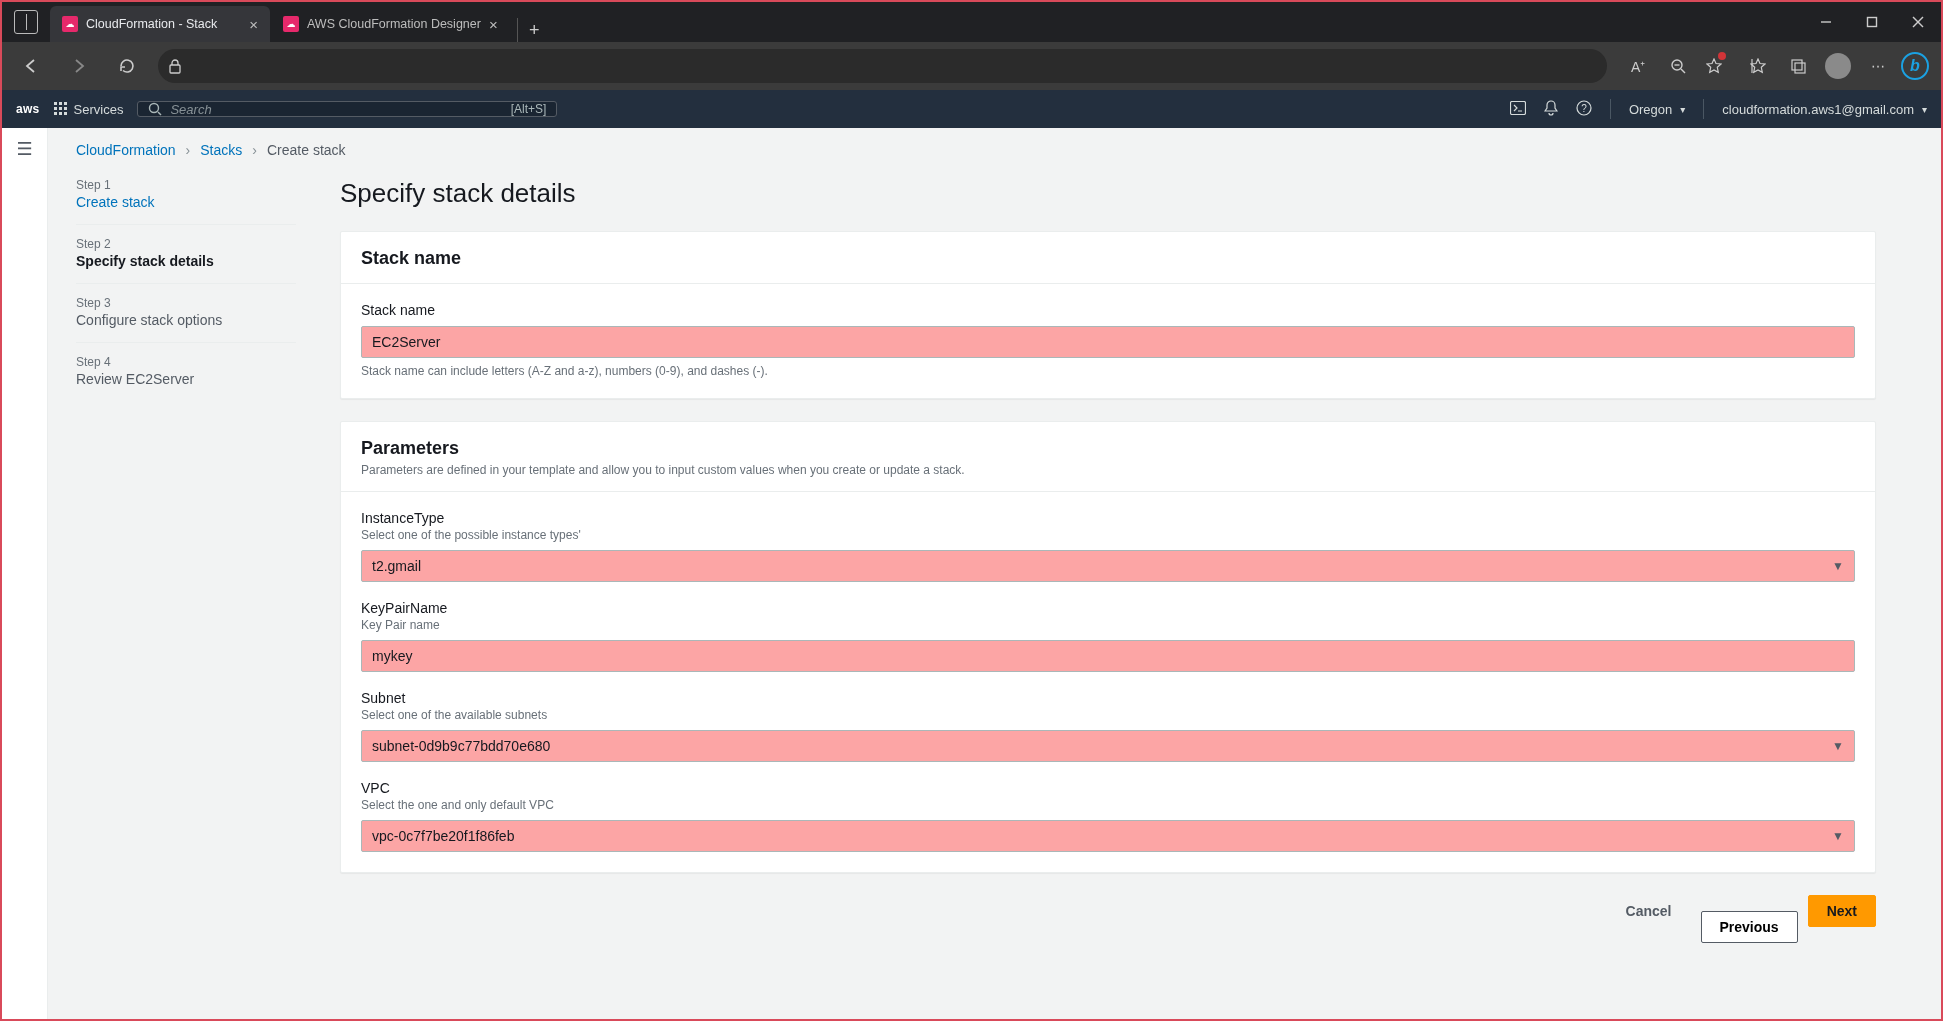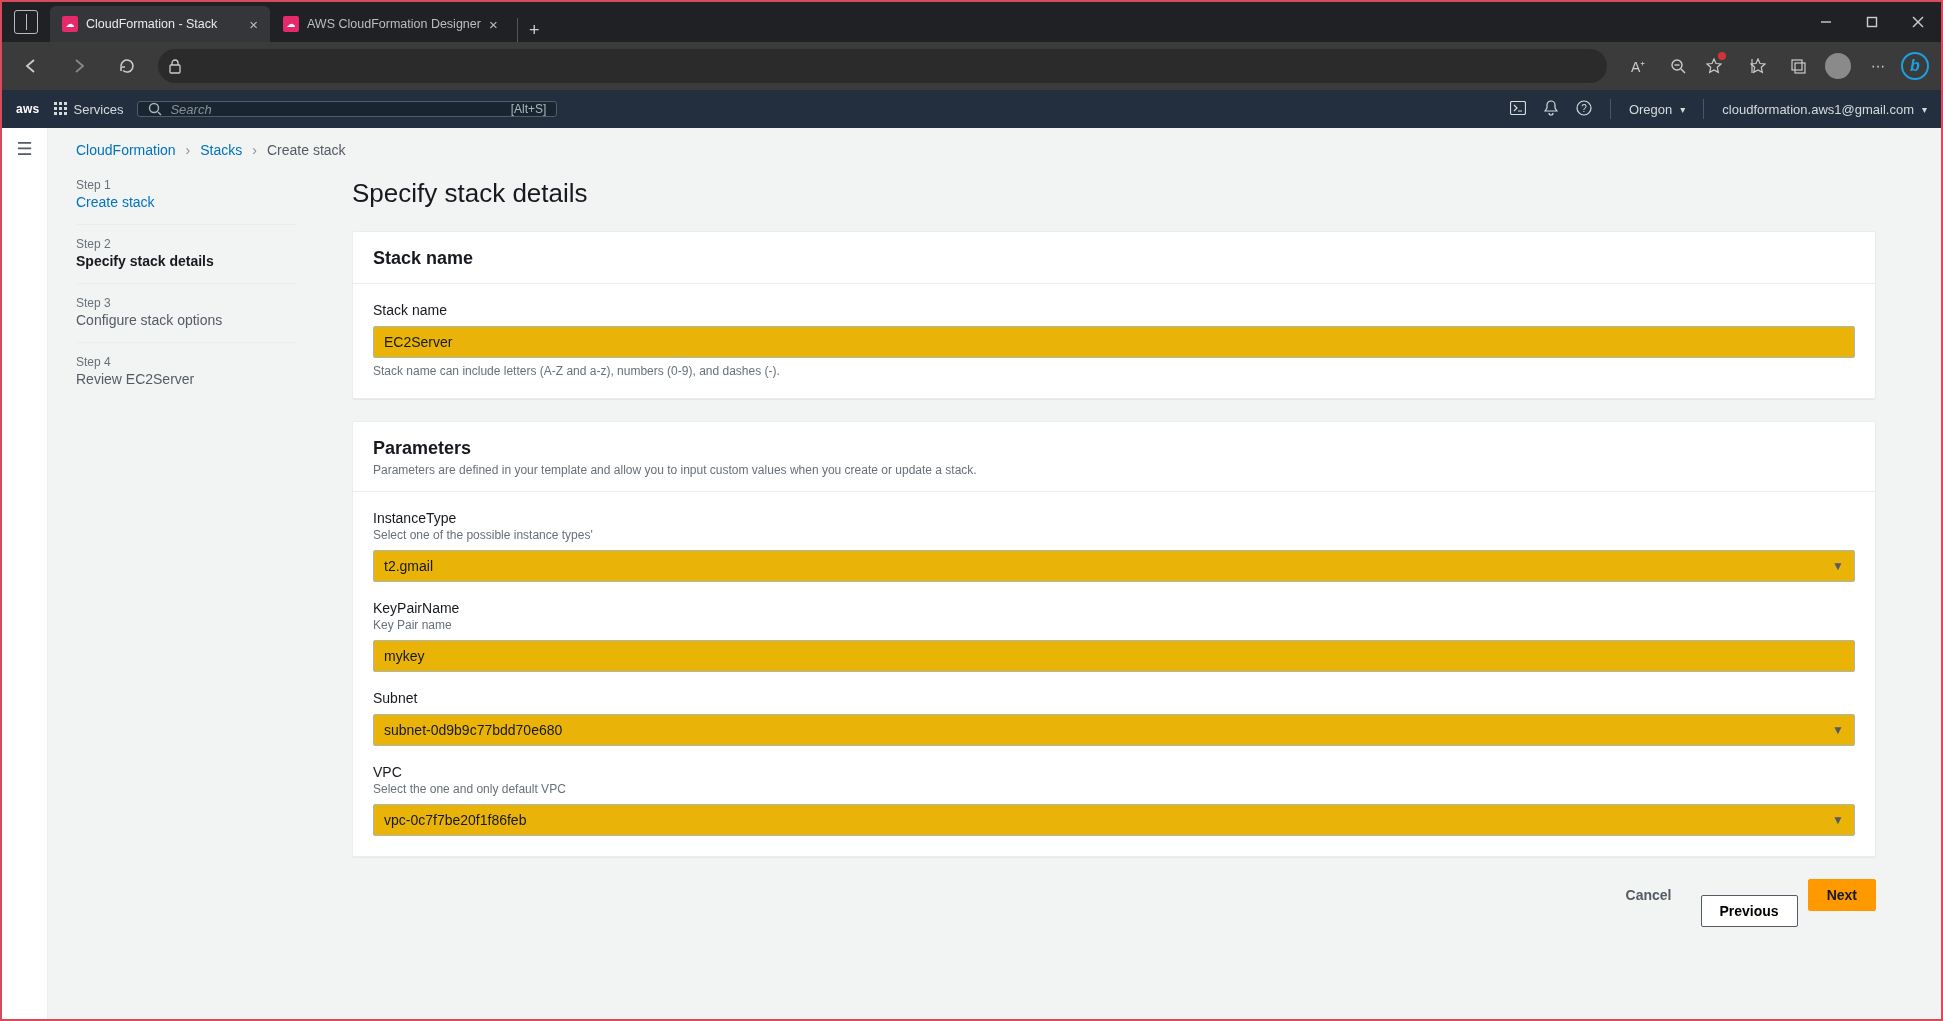--- a/index.html
+++ b/index.html
@@ -91,21 +91,21 @@
   }
   .hamburger { font-size:18px; color:#545b64; }
 
   .content { flex:1; padding: 14px 28px 2px 28px; overflow:auto; background:#f2f3f3;}
   .content-inner { max-width: 1800px; }
 
   .breadcrumbs { display:flex; align-items:center; gap:10px; font-size:14px; color:#545b64; margin-bottom:16px;}
   .breadcrumbs a { color:#0073bb; text-decoration:none; }
   .breadcrumbs .sep { color:#879196; }
 
-  .layout-cols { display:flex; gap:56px; }
+  .layout-cols { display:flex; gap:44px; }
   .wizard { width:220px; }
   .wizard .step { padding:12px 0 14px 0; border-top:1px solid #eaeded; }
   .wizard .step:first-child { border-top:none; padding-top:4px;}
   .wizard .step-num { font-size:12px; color:#687078; }
   .wizard .step-title { font-size:14px; color:#545b64; margin-top:2px; }
   .wizard .step.done .step-title { color:#0073bb; }
   .wizard .step.active .step-title { color:#16191f; font-weight:700; }
 
   .main { flex:1; }
   .page-heading { font-size:26px; font-weight:400; color:#16191f; margin: 4px 0 22px 0; }
@@ -121,21 +121,21 @@
   .panel-body { padding:18px 20px 20px 20px; }
 
   .field { margin-bottom:18px; }
   .field:last-child { margin-bottom:0; }
   .field-label { font-size:14px; color:#16191f; }
   .field-desc { font-size:12px; color:#687078; margin-top:2px; }
   .below-help { font-size:12px; color:#687078; margin-top:6px; }
 
   .text-input, .select-input {
     width:100%; height:32px; margin-top:8px;
-    border:1px solid #aab7b8; border-radius:2px; background:#eab308;
+    border:1px solid #aab7b8; border-radius:2px; background:#fca5a5;
     padding:0 10px; font-size:14px; color:#16191f;
     display:flex; align-items:center; justify-content:space-between;
   }
   .select-input .sel-caret { color:#545b64; font-size:12px; }
   input.text-input { display:block; outline:none; font-family:inherit; }
 
   .footer-actions {
     display:flex; justify-content:flex-end; gap:10px;
     margin-top:6px;
   }
@@ -373,20 +373,21 @@
               </div>
 
               <div class="field">
                 <div class="field-label">KeyPairName</div>
                 <div class="field-desc">Key Pair name</div>
                 <input class="text-input" type="text" value="mykey" style="">
               </div>
 
               <div class="field">
                 <div class="field-label">Subnet</div>
+                <div class="field-desc">Select one of the available subnets</div>
                 <div class="select-input">
                   <span>subnet-0d9b9c77bdd70e680</span>
                   <span class="sel-caret">▼</span>
                 </div>
               </div>
 
               <div class="field">
                 <div class="field-label">VPC</div>
                 <div class="field-desc">Select the one and only default VPC</div>
                 <div class="select-input">

